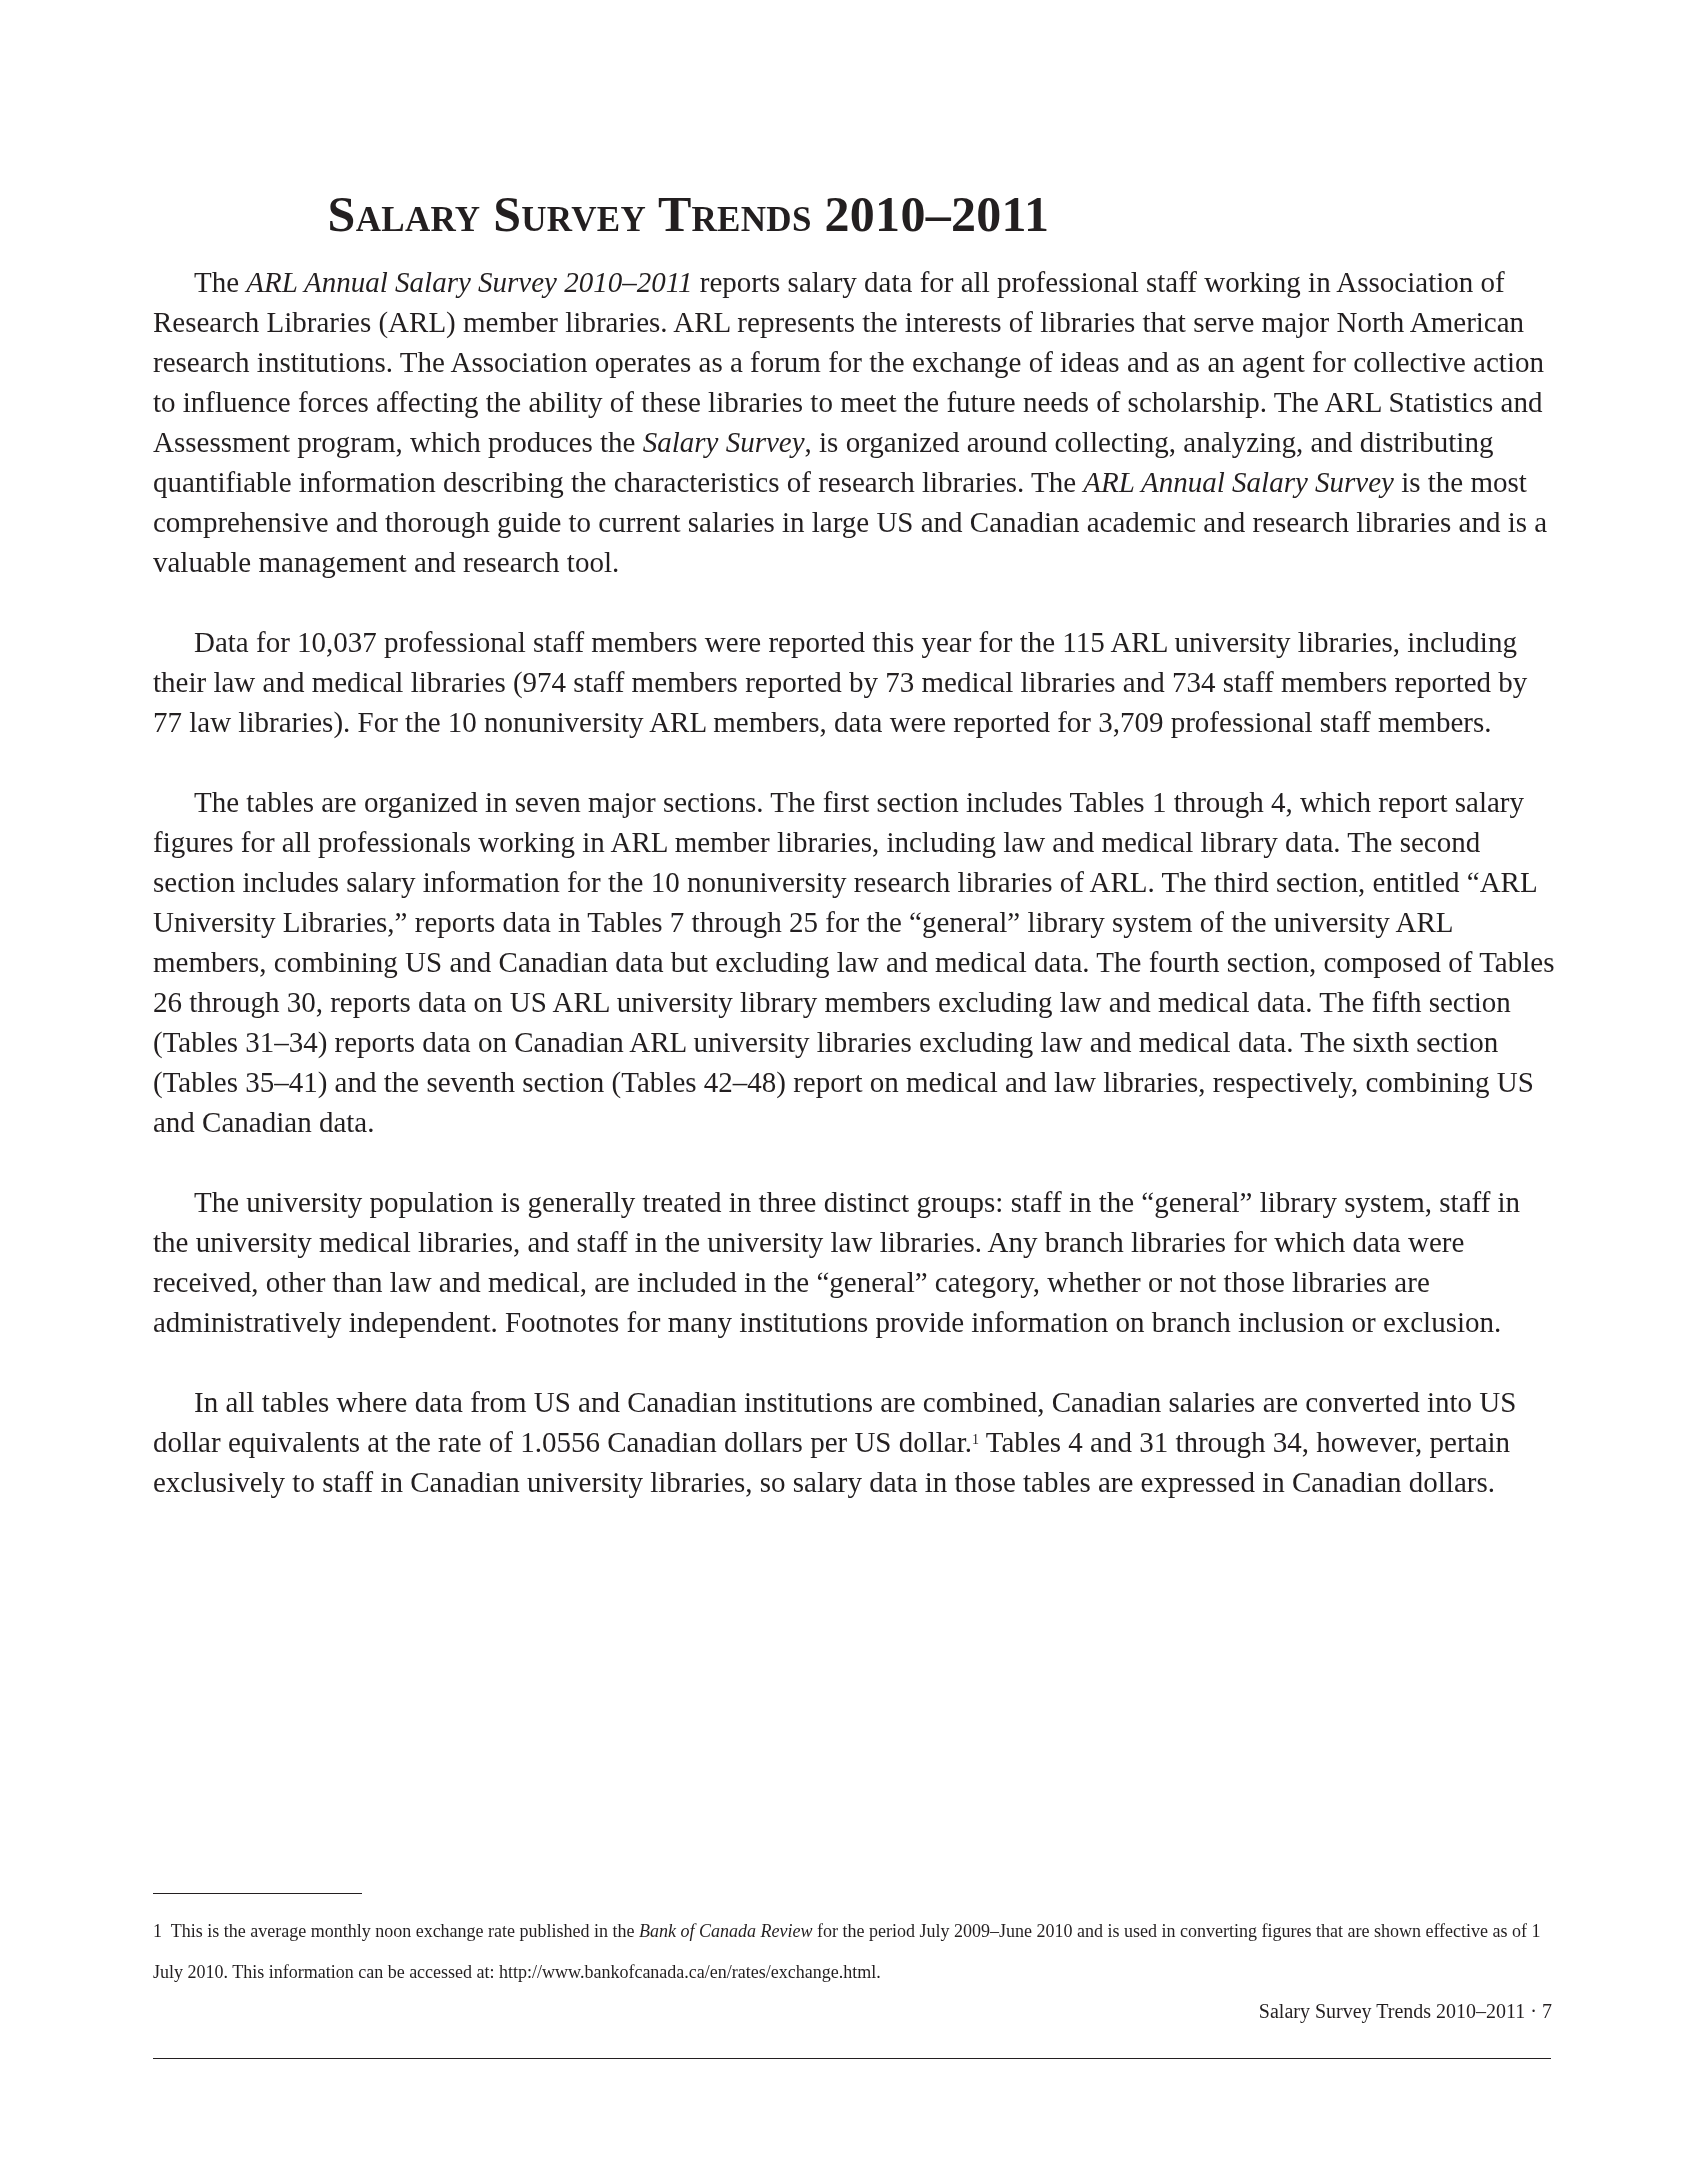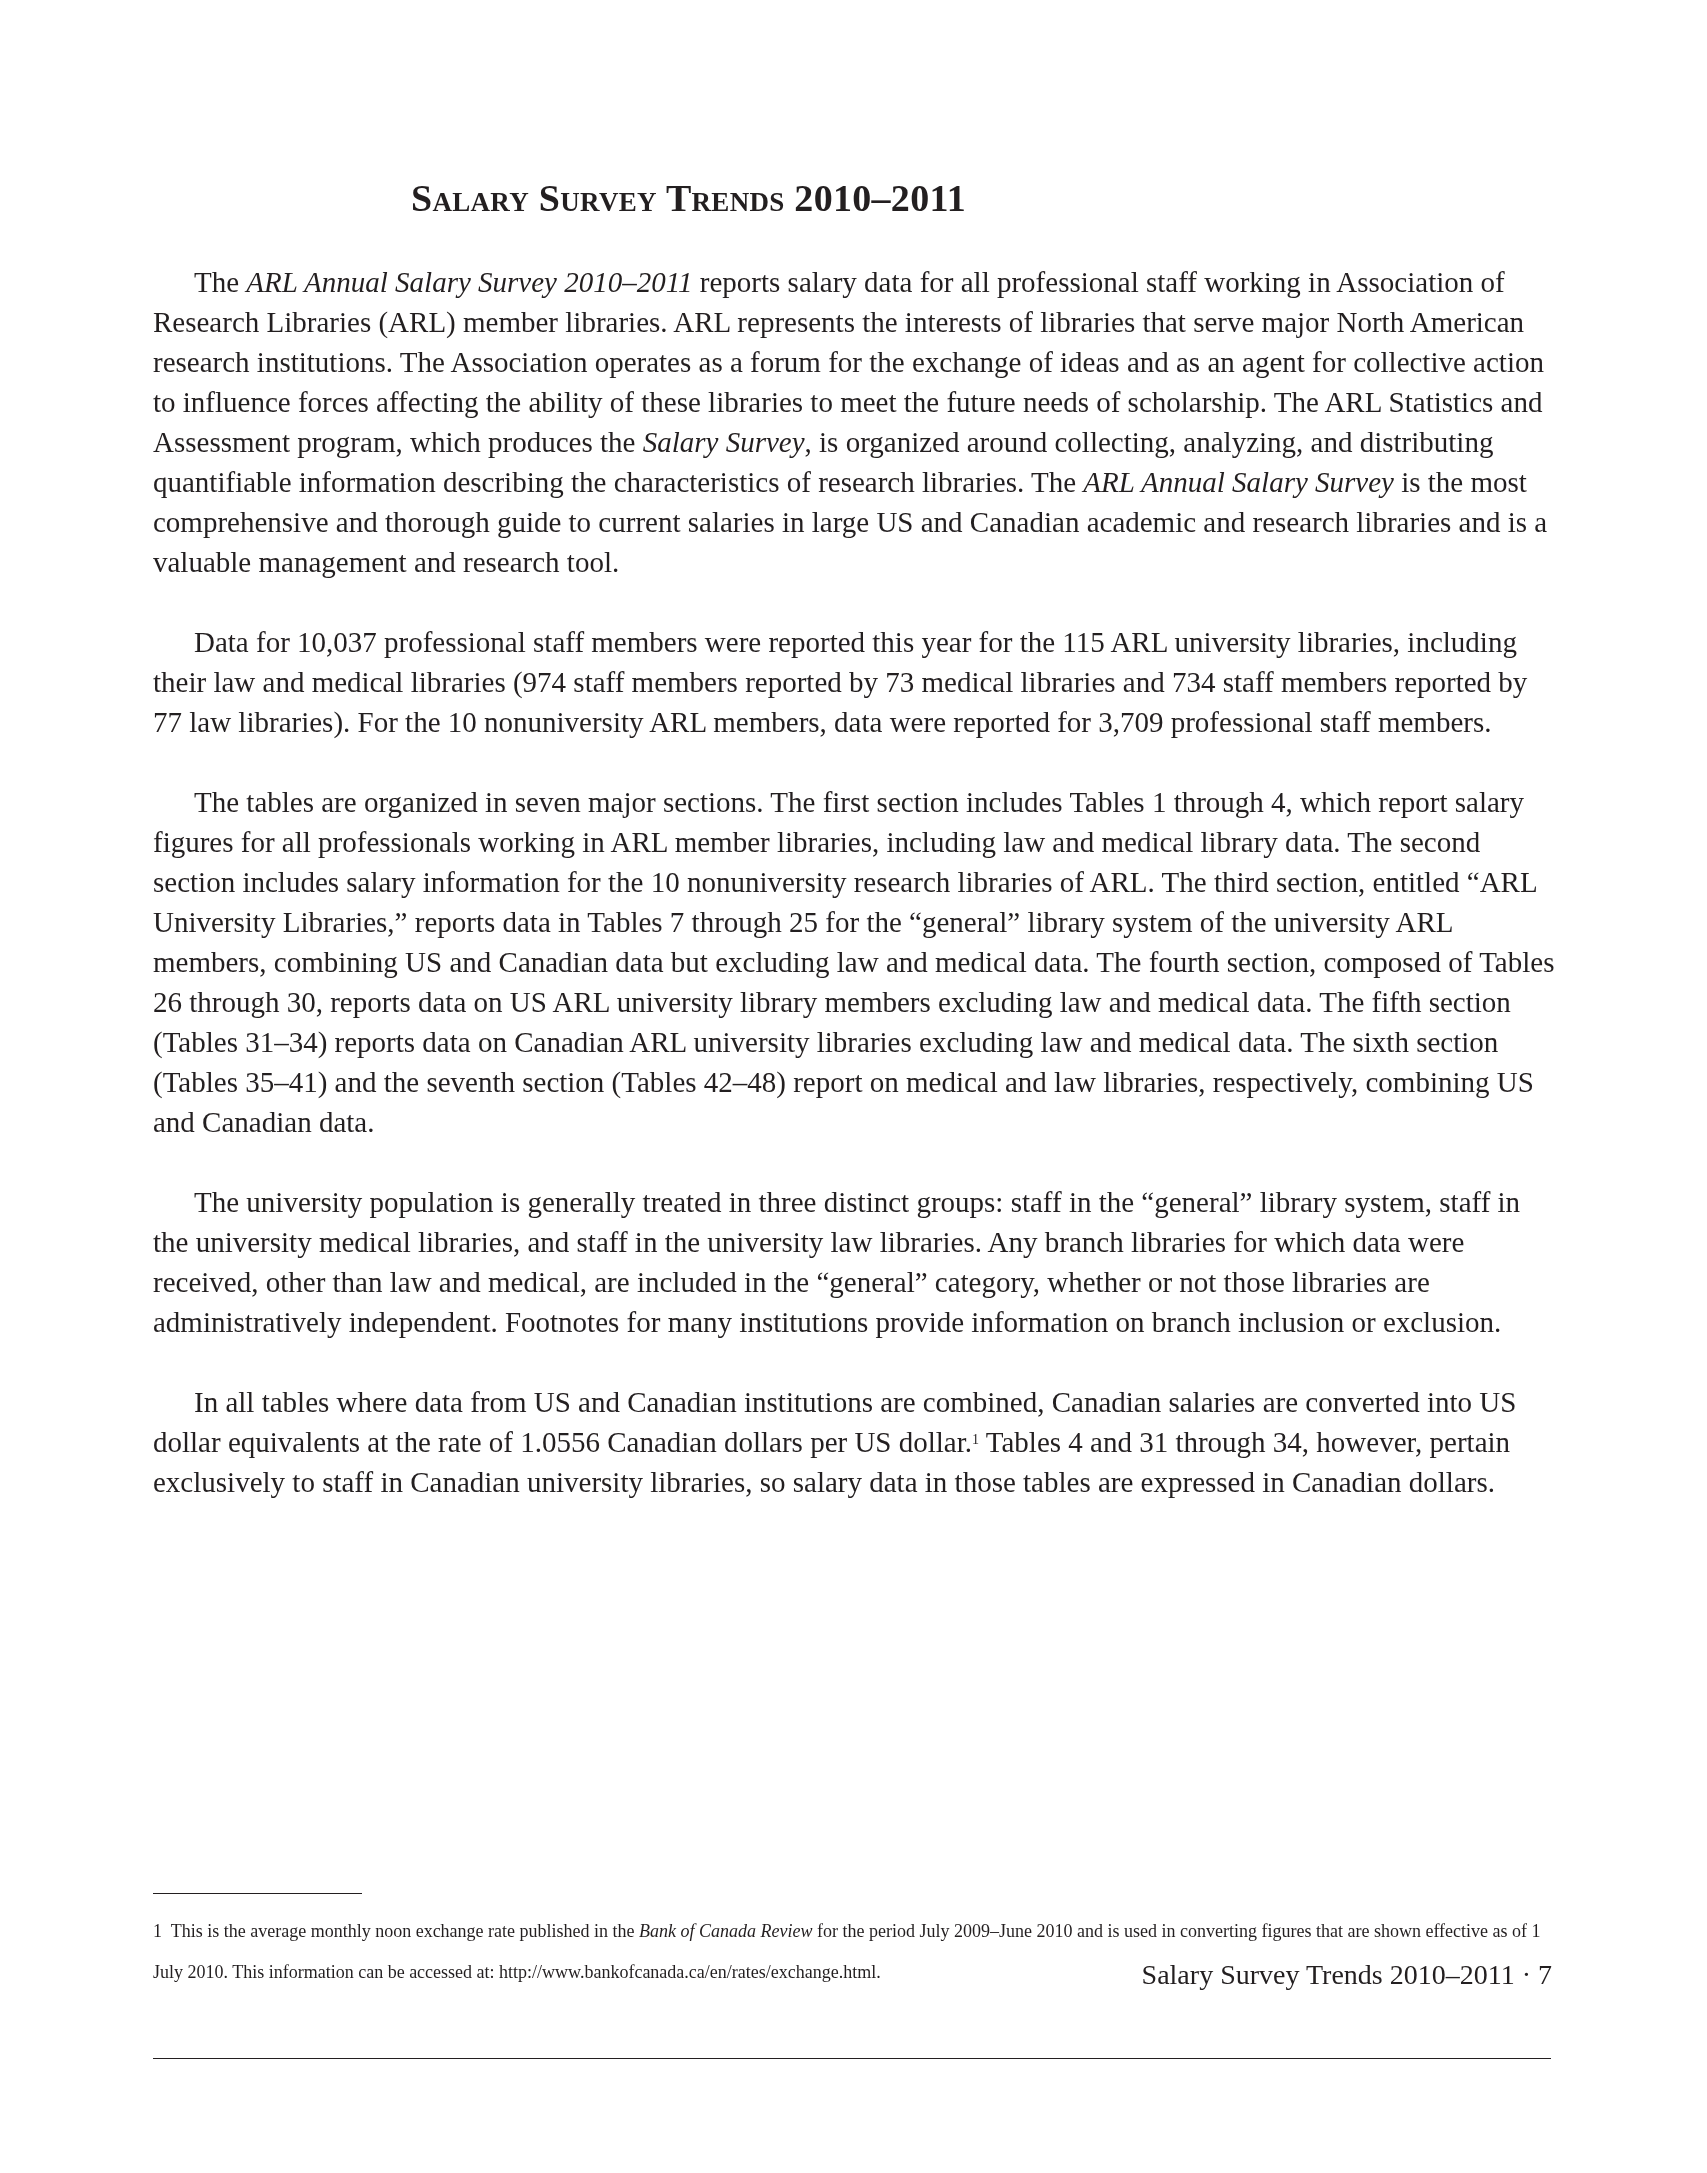--- a/index.html
+++ b/index.html
@@ -1,27 +1,27 @@
 <!DOCTYPE html>
 <html style="font-size:15px"><head>
 <meta charset="utf-8">
 <style>
   html, body { margin: 0; padding: 0; background: #ffffff; }
   body { width: 1707px; height: 2173px; position: relative; font-family: "Liberation Serif", "DejaVu Serif", serif; color: #231f20; }
   .page { position: absolute; left: 0; top: 0; width: 1707px; height: 2173px; }
-  .title { position: absolute; top: 151px; left: 0; width: 1377px; text-align: center; font-size: 38px; font-weight: bold; font-variant: small-caps; letter-spacing: 0.3px; }
+  .title { position: absolute; top: 151px; left: 0; width: 1377px; text-align: center; font-size: 50px; font-weight: bold; font-variant: small-caps; letter-spacing: 0.3px; }
   .body-text { position: absolute; left: 153px; width: 1403px; top: 262px; font-size: 29px; line-height: 40px; }
   .para { margin: 0 0 40px 0; text-indent: 41px; text-align: left; }
   .para em { font-style: italic; }
   sup { font-size: 14px; vertical-align: top; position: relative; top: -1.9px; }
   .fn-rule { position: absolute; left: 153px; top: 1893px; width: 209px; border-top: 1.9px solid #231f20; }
   .footnote { position: absolute; left: 153px; top: 1911px; width: 1408px; font-size: 18px; line-height: 41px; }
   .footnote em { font-style: italic; }
   .footer-rule { position: absolute; left: 153px; top: 2058px; width: 1398px; border-top: 1.9px solid #231f20; }
-  .running-foot { position: absolute; right: 155px; top: 1959px; font-size: 28px; }
+  .running-foot { position: absolute; right: 155px; top: 2000px; font-size: 20px; }
 </style>
 </head>
 <body>
 
 <div class="page">
   <h1 class="title">Salary Survey Trends 2010–2011</h1>
 
   <div class="body-text">
     <p class="para"><span>The </span><em>ARL Annual Salary Survey 2010–2011</em><span> reports salary data for all professional staff working in Association of Research Libraries (ARL) member libraries. ARL represents the interests of libraries that serve major North American research institutions. The Association operates as a forum for the exchange of ideas and as an agent for collective action to influence forces affecting the ability of these libraries to meet the future needs of scholarship. The ARL Statistics and Assessment program, which produces the </span><em>Salary Survey</em><span>, is organized around collecting, analyzing, and distributing quantifiable information describing the characteristics of research libraries. The </span><em>ARL Annual Salary Survey</em><span> is the most comprehensive and thorough guide to current salaries in large US and Canadian academic and research libraries and is a valuable management and research tool.</span></p>
     <p class="para"><span>Data for 10,037 professional staff members were reported this year for the 115 ARL university libraries, including their law and medical libraries (974 staff members reported by 73 medical libraries and 734 staff members reported by 77 law libraries). For the 10 nonuniversity ARL members, data were reported for 3,709 professional staff members.</span></p>

